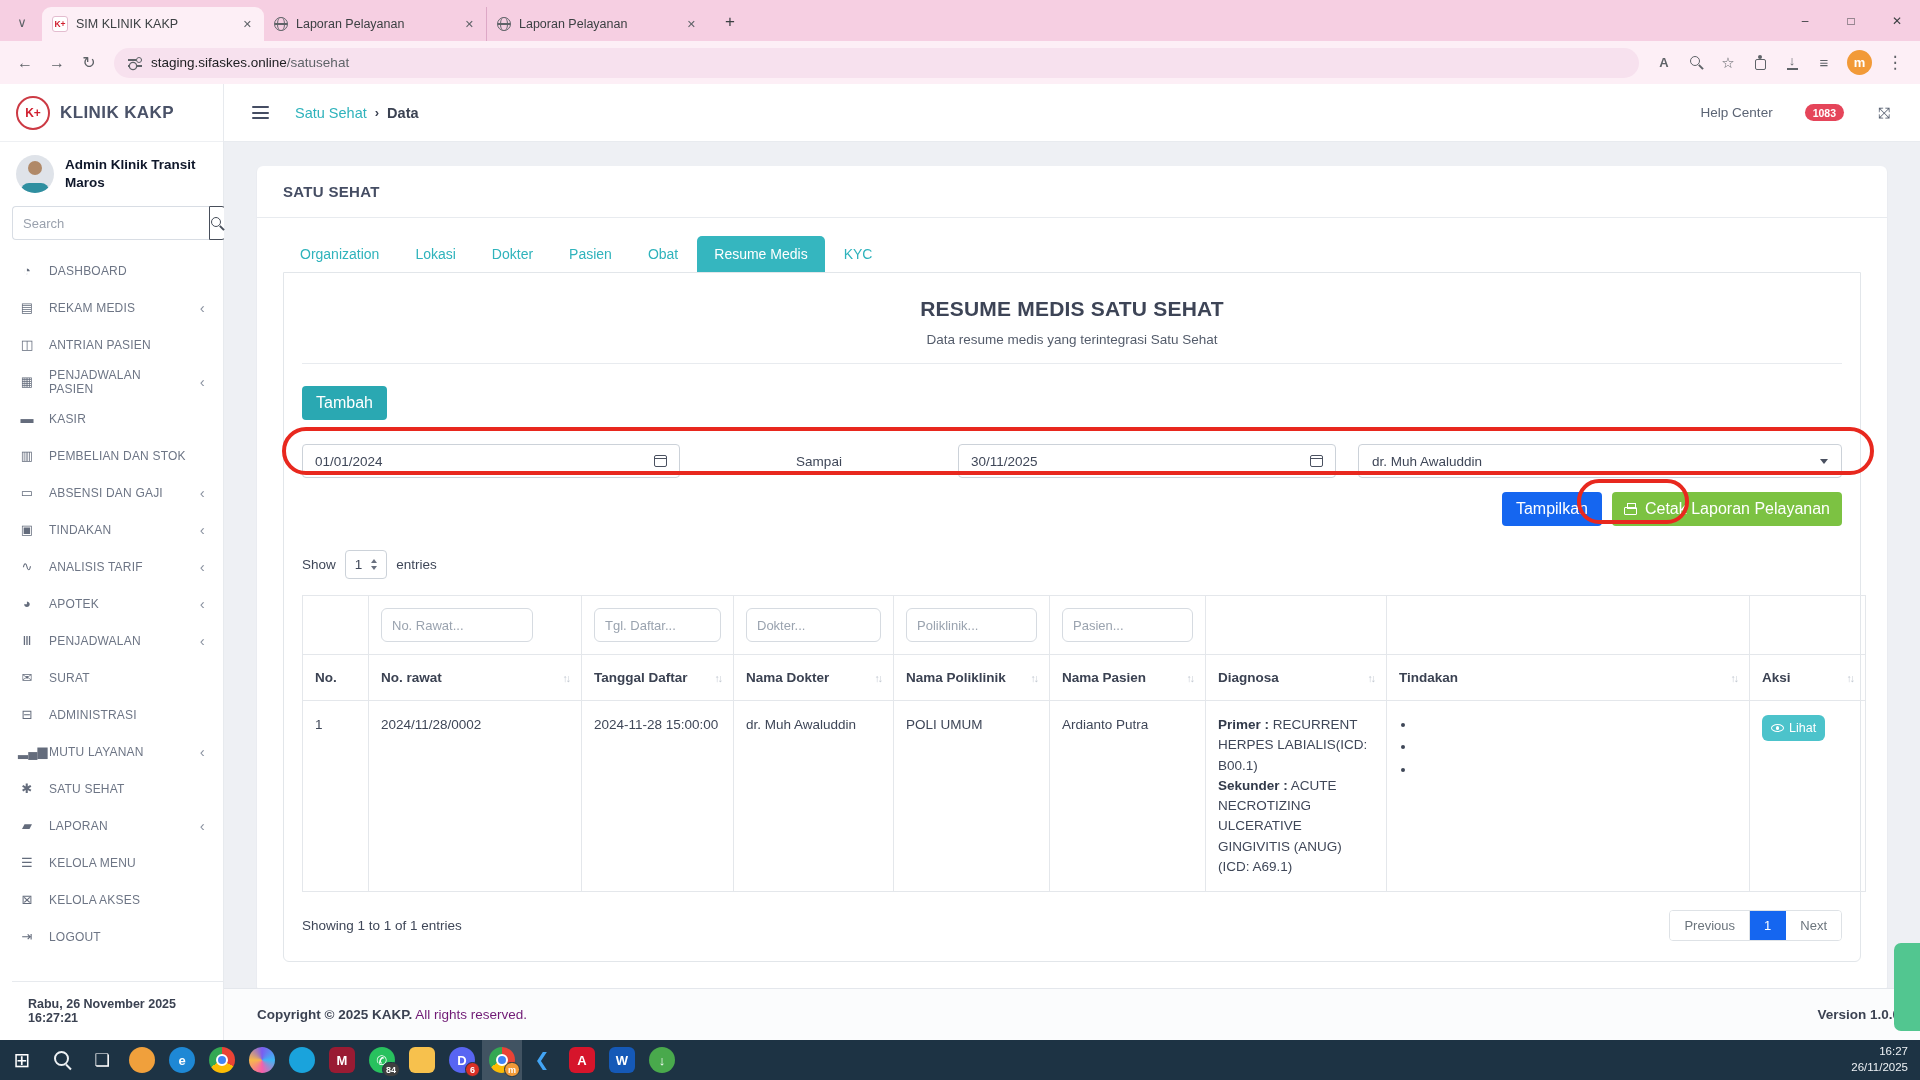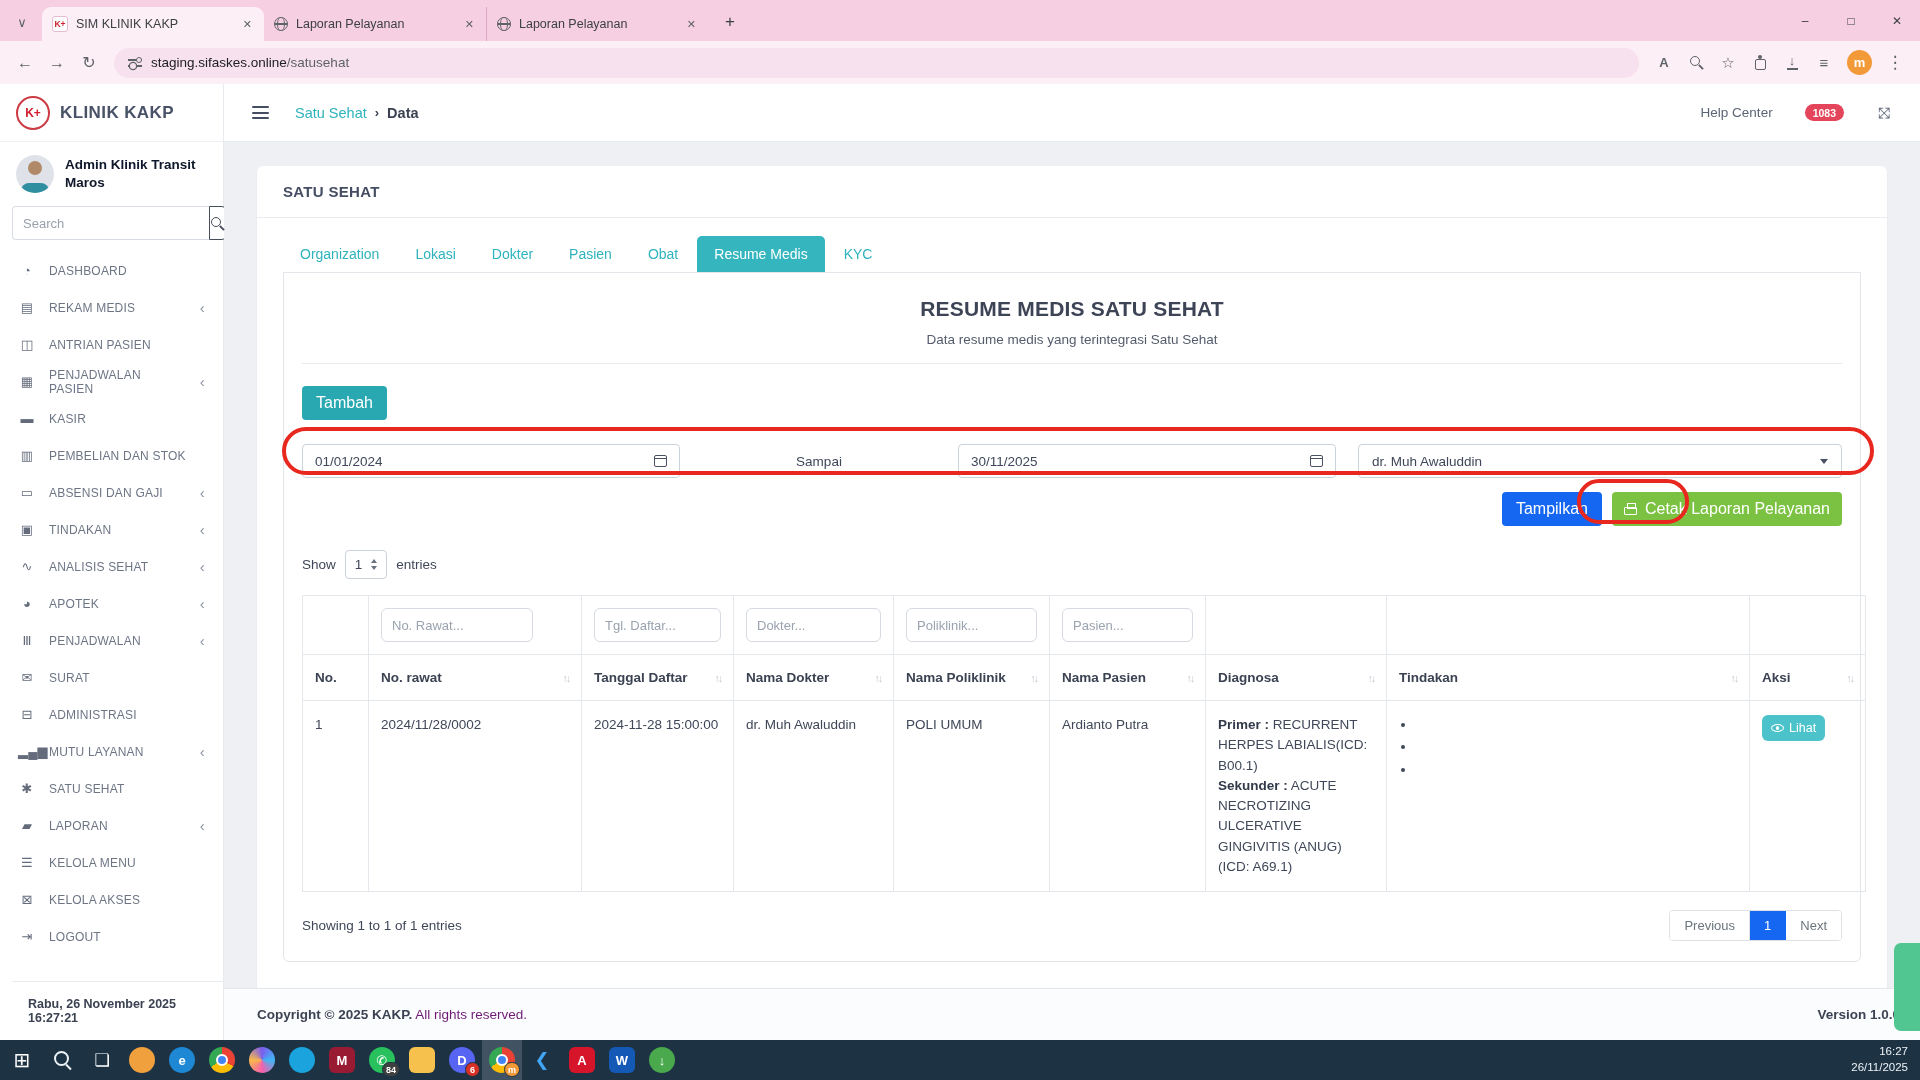--- a/index.html
+++ b/index.html
@@ -274,21 +274,21 @@
           <span>ABSENSI DAN GAJI</span>
           <span class="chev">‹</span>
         </div>
           <div class="mi">
           <span class="g">▣</span>
           <span>TINDAKAN</span>
           <span class="chev">‹</span>
         </div>
           <div class="mi">
           <span class="g">∿</span>
-          <span>ANALISIS SEHAT</span>
+          <span>ANALISIS TARIF</span>
           <span class="chev">‹</span>
         </div>
           <div class="mi">
           <span class="g">◕</span>
           <span>APOTEK</span>
           <span class="chev">‹</span>
         </div>
           <div class="mi">
           <span class="g">Ⅲ</span>
           <span>PENJADWALAN</span>

